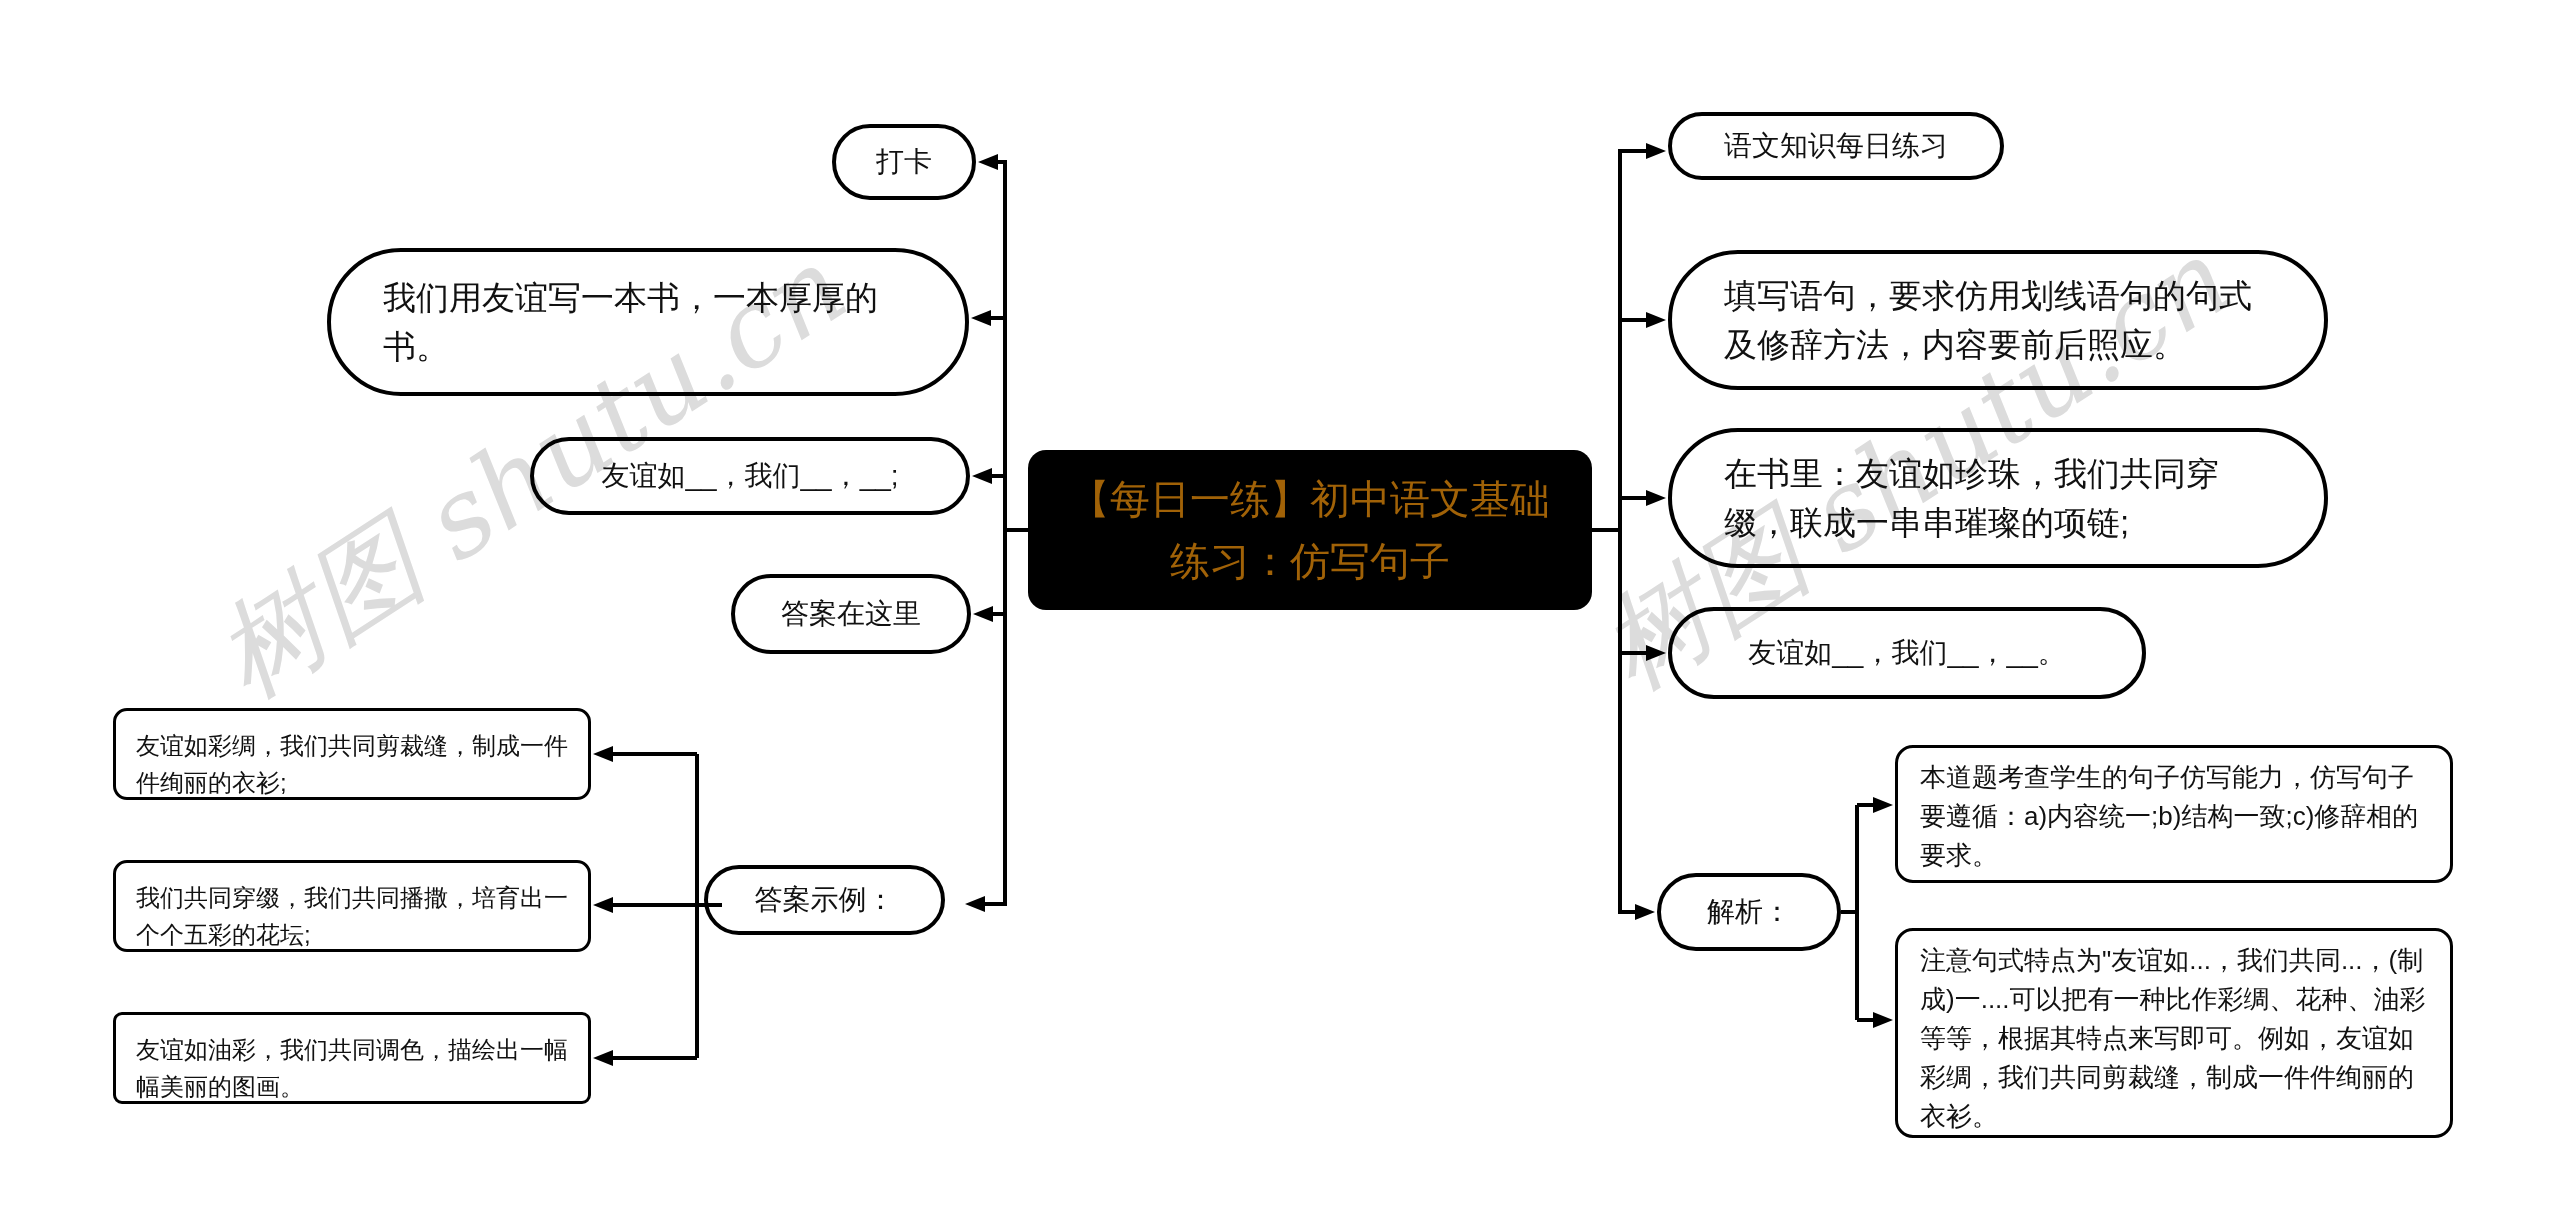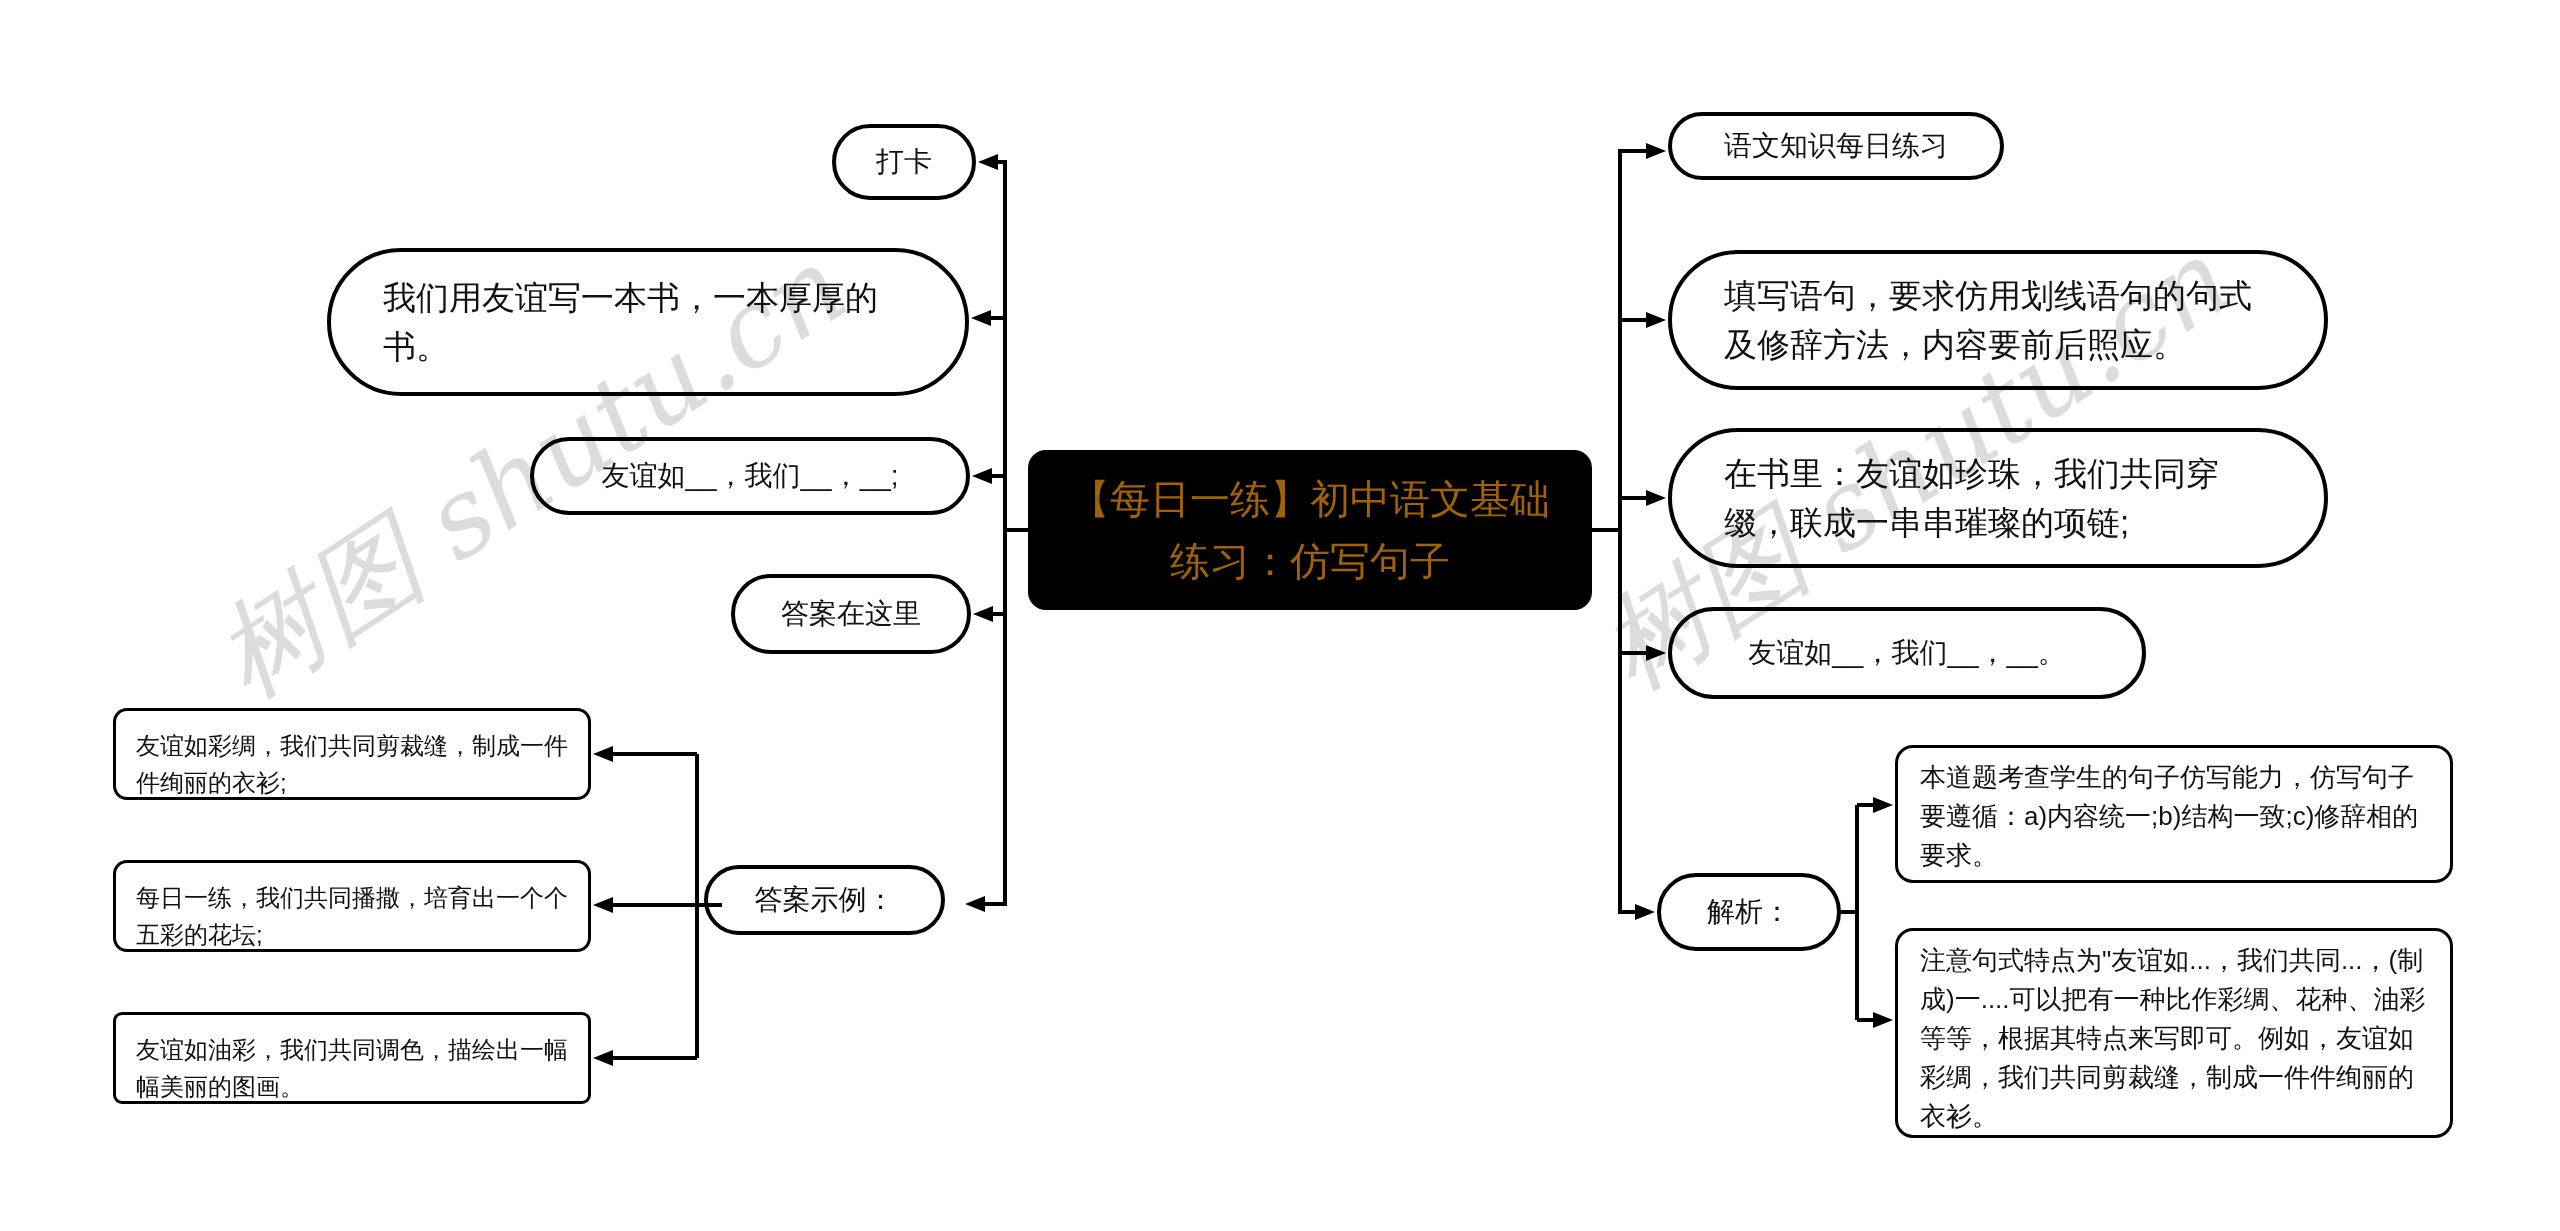--- a/index.html
+++ b/index.html
@@ -102,21 +102,21 @@
 
 <div class="node central" style="left:1028px;top:450px;width:564px;height:160px;">【每日一练】初中语文基础练习：仿写句子</div>
 
 <div class="node pill pill-center" style="left:832px;top:124px;width:144px;height:76px;">打卡</div>
 <div class="node pill pill-long" style="left:327px;top:248px;width:642px;height:148px;">我们用友谊写一本书，一本厚厚的书。</div>
 <div class="node pill pill-center" style="left:530px;top:437px;width:440px;height:78px;">友谊如__，我们__，__;</div>
 <div class="node pill pill-center" style="left:731px;top:574px;width:240px;height:80px;">答案在这里</div>
 <div class="node pill pill-center" style="left:704px;top:865px;width:241px;height:70px;">答案示例：</div>
 
 <div class="node leafbox" style="left:113px;top:708px;width:478px;height:92px;">友谊如彩绸，我们共同剪裁缝，制成一件件绚丽的衣衫;</div>
-<div class="node leafbox" style="left:113px;top:860px;width:478px;height:92px;">每日一练，我们共同播撒，培育出一个个五彩的花坛;</div>
+<div class="node leafbox" style="left:113px;top:860px;width:478px;height:92px;">我们共同穿缀，我们共同播撒，培育出一个个五彩的花坛;</div>
 <div class="node leafbox" style="left:113px;top:1012px;width:478px;height:92px;border-radius:9px;">友谊如油彩，我们共同调色，描绘出一幅幅美丽的图画。</div>
 
 <div class="node pill pill-center" style="left:1668px;top:112px;width:336px;height:68px;">语文知识每日练习</div>
 <div class="node pill pill-long" style="left:1668px;top:250px;width:660px;height:140px;">填写语句，要求仿用划线语句的句式及修辞方法，内容要前后照应。</div>
 <div class="node pill pill-long" style="left:1668px;top:428px;width:660px;height:140px;">在书里：友谊如珍珠，我们共同穿缀，联成一串串璀璨的项链;</div>
 <div class="node pill pill-center" style="left:1668px;top:607px;width:478px;height:92px;">友谊如__，我们__，__。</div>
 <div class="node pill pill-center" style="left:1657px;top:873px;width:184px;height:78px;">解析：</div>
 
 <div class="node leafbox-r" style="left:1895px;top:745px;width:558px;height:138px;">本道题考查学生的句子仿写能力，仿写句子要遵循：a)内容统一;b)结构一致;c)修辞相的要求。</div>
 <div class="node leafbox-r" style="left:1895px;top:928px;width:558px;height:210px;">注意句式特点为"友谊如...，我们共同...，(制成)一....可以把有一种比作彩绸、花种、油彩等等，根据其特点来写即可。例如，友谊如彩绸，我们共同剪裁缝，制成一件件绚丽的衣衫。</div>

